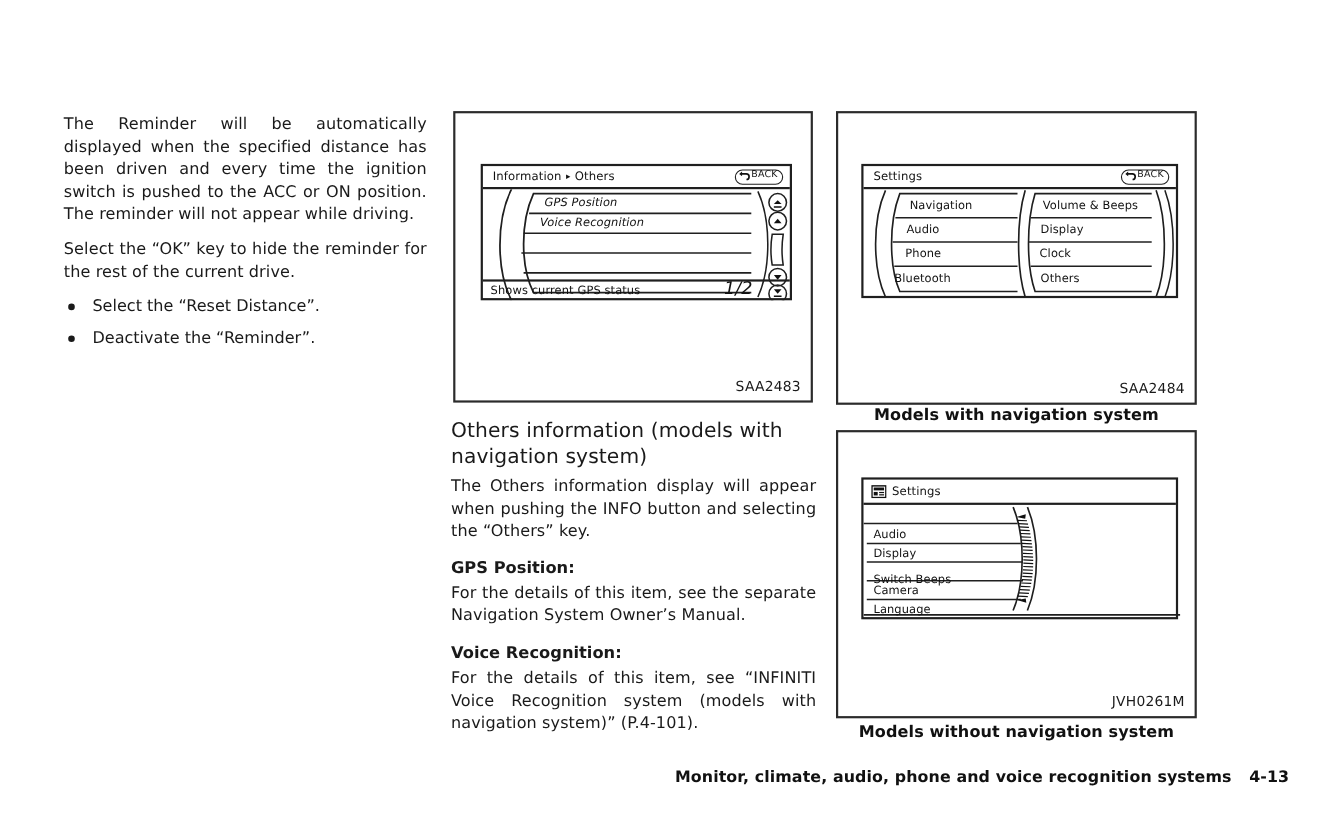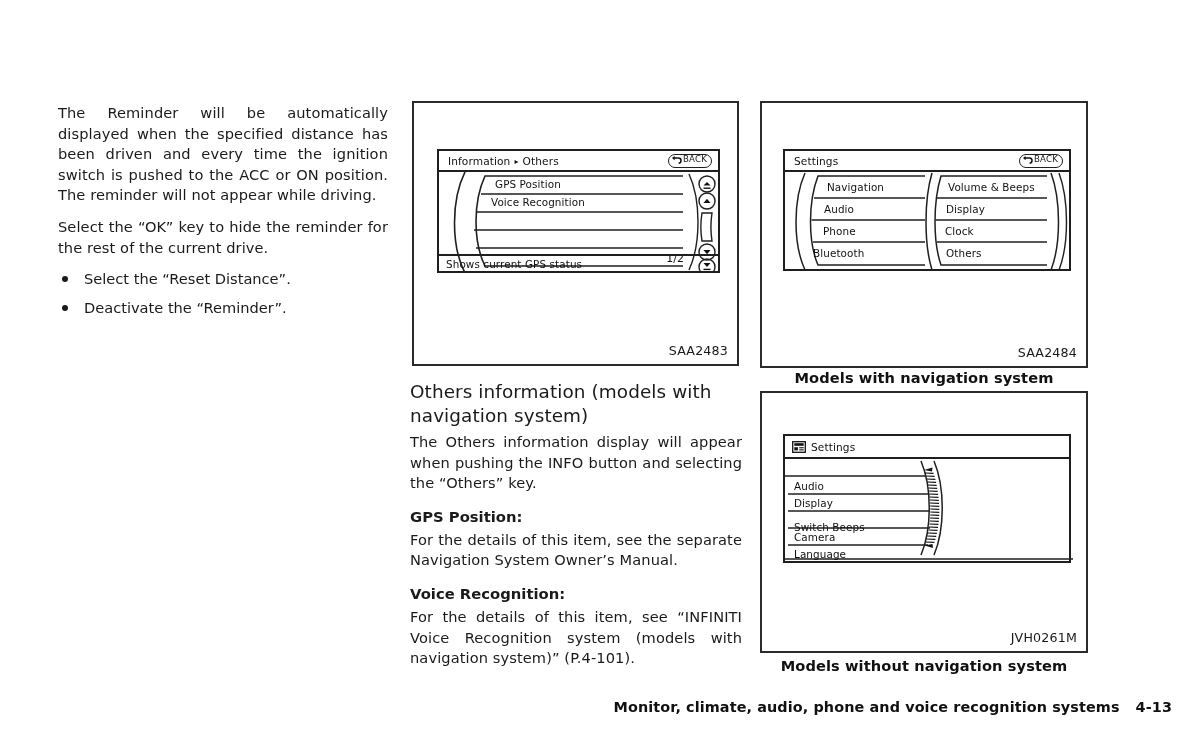--- a/index.html
+++ b/index.html
@@ -163,21 +163,21 @@
   .row-label {
     position: absolute;
     font-size: 10.4px;
     color: #111;
     white-space: nowrap;
     letter-spacing: 0.1px;
   }
 
   .page-indicator {
     position: absolute;
-    font-size: 11px;
+    font-size: 16px;
     color: #111;
   }
 
   .status-bar {
     position: absolute;
     left: 0;
     right: 0;
     bottom: 0;
     height: 17px;
     border-top: 2px solid #1f1f1f;
@@ -244,21 +244,21 @@
       <span class="screen-title"><span>Information</span><span class="breadcrumb-sep">▸</span><span>Others</span></span>
       <div class="back-btn">
         <svg width="11" height="10" viewBox="0 0 11 10">
           <path d="M7.6 8.2 C9.4 8.2 10 6.9 10 5.6 C10 4.1 9.0 3.1 7.4 3.1 L2.6 3.1" fill="none" stroke="#111" stroke-width="1.5"></path>
           <path d="M3.6 0.9 L1.0 3.1 L3.6 5.3 Z" fill="#111"></path>
         </svg>
         <span class="back-label">BACK</span>
       </div>
     </div>
 
-    <div class="list-area" style="height:86px;">
+    <div class="list-area" style="height:86px;font-style:italic;">
       <svg class="ov" width="283" height="101" viewBox="0 0 283 101">
 
         <path d="M26 0 C12 28, 12 74, 26 101" fill="none" stroke="#1f1f1f" stroke-width="1.6"></path>
 
         <path d="M244 4 L46 4 C34 30, 34 70, 46 94 L244 94" fill="none" stroke="#1f1f1f" stroke-width="1.6"></path>
 
         <path d="M42 22 L244 22" fill="none" stroke="#1f1f1f" stroke-width="1.5"></path>
         <path d="M37 40 L244 40" fill="none" stroke="#1f1f1f" stroke-width="1.5"></path>
         <path d="M35 58 L244 58" fill="none" stroke="#1f1f1f" stroke-width="1.5"></path>
         <path d="M37 76 L244 76" fill="none" stroke="#1f1f1f" stroke-width="1.5"></path>

